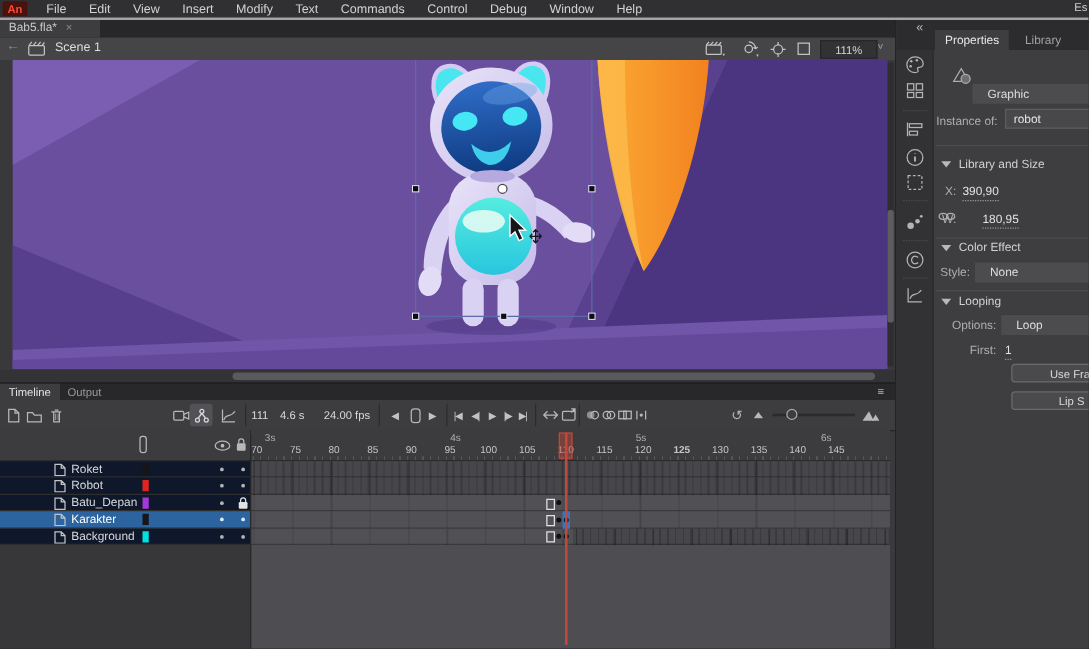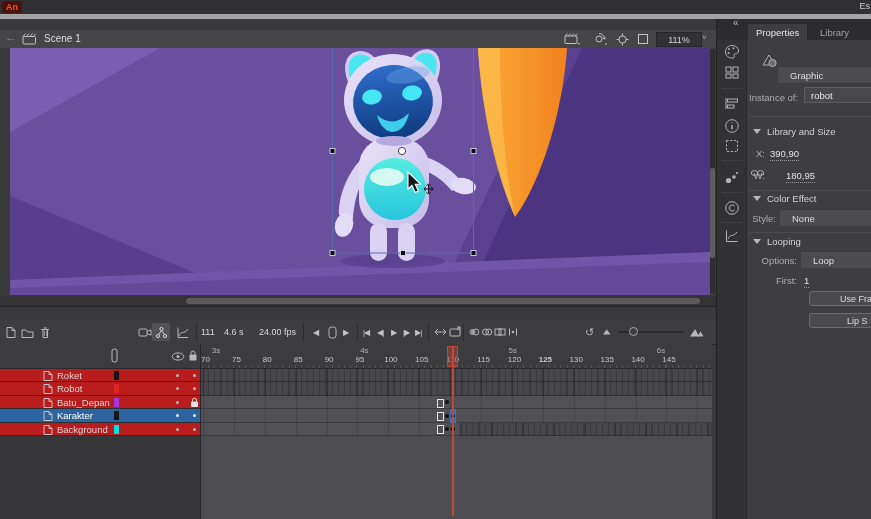--- a/index.html
+++ b/index.html
@@ -1,21 +1,21 @@
 <!DOCTYPE html>
 <html><head>
 <meta charset="utf-8">
 <style>
   html,body{margin:0;padding:0;background:#222;}
   #app{position:relative;width:871px;height:519px;overflow:hidden;background:#3a3a3c;
        font-family:"Liberation Sans",sans-serif;color:#cccccc;cursor:default;}
   .abs{position:absolute;}
   svg{display:block;}
   
-  .menubar{left:0;top:0;width:871px;height:14px;background:#303032;border-bottom:5px solid #a3a3a3;
+  .menubar{left:0;top:0;width:871px;height:14px;background:#303032;border-bottom:2px solid #a3a3a3;
            display:flex;align-items:center;font-size:10px;color:#d2d2d2;z-index:40;}
   .logo{width:20px;height:12px;background:#4a120c;color:#fa4b38;font-weight:bold;font-size:9px;
         display:flex;align-items:center;justify-content:center;margin:0 6px 0 2px;border-radius:2px;}
   .menu-item{padding:0 9px;white-space:nowrap;}
   .workspace{position:absolute;right:1px;top:1px;font-size:9px;color:#d0d0d0;}
   
   .tabbar{left:0;top:14px;width:716px;height:16px;background:#27272a;border-bottom:1px solid #202023;}
   .doc-tab{position:absolute;left:0;top:0;height:16px;width:80px;background:#3d3d40;color:#c8c8c8;
            font-size:9.5px;display:flex;align-items:center;padding-left:7px;gap:7px;box-sizing:border-box;}
   .doc-close{color:#8f8f92;font-size:9px;}
@@ -51,21 +51,21 @@
                  background:#3d3d40;border:1px solid #a9a9ab;box-sizing:border-box;}
   
   .tl-header-left{left:0;top:344px;width:200px;height:25px;background:#3c3c3f;border-bottom:1px solid #2a2a2d;box-sizing:border-box;}
   .ruler{left:200.5px;top:344px;width:511px;height:25px;background:#3c3c3f;border-bottom:1px solid #2a2a2d;
          box-sizing:border-box;background-image:repeating-linear-gradient(90deg,#54545a 0 1px,transparent 1px 6.18px);
          background-size:511px 3px;background-repeat:no-repeat;background-position:1.9px bottom;}
   .ruler-num{position:absolute;top:11px;width:20px;text-align:center;font-size:8px;color:#c6c6c8;}
   .ruler-sec{position:absolute;top:2px;font-size:8px;color:#b0b0b2;}
   .tl-divider{left:200px;top:344px;width:1px;height:175px;background:#28282b;z-index:6;}
   
-  .lrow{position:absolute;left:0;width:200px;height:13.46px;background:#b91c1c;border-bottom:1px solid #2e2e31;box-sizing:border-box;}
+  .lrow{position:absolute;left:0;width:200px;height:13.46px;background:#0f172a;border-bottom:1px solid #2e2e31;box-sizing:border-box;}
   .lrow.sel{background:#2c64a0;}
   .licon{position:absolute;left:43px;top:1px;}
   .lname{position:absolute;left:57px;top:1px;font-size:9.5px;line-height:11px;color:#d8d8da;white-space:nowrap;}
   .sel .lname{color:#ffffff;}
   .lswatch{position:absolute;left:114px;top:2px;width:5px;height:9px;}
   .ldot{position:absolute;top:5px;width:3px;height:3px;border-radius:50%;background:#b4b4b6;}
   .sel .ldot{background:#d9ecff;}
   .ldot.eye{left:176px;} .ldot.lock{left:193px;}
   .llock{position:absolute;left:190px;top:1px;}
   
@@ -107,23 +107,42 @@
   .pbtn{position:absolute;left:62px;width:95px;height:15px;background:#4a4a4d;border:1px solid #6b6b6e;
         border-radius:3px;box-sizing:border-box;font-size:9px;color:#dcdcde;display:flex;align-items:center;white-space:nowrap;}
 </style>
 </head>
 <body>
 
 <div id="app">
 
   <div class="abs menubar">
     <span class="logo">An</span>
+    <span id="menu-items" style="display:flex;">
+        <span class="menu-item">File</span>
+        <span class="menu-item">Edit</span>
+        <span class="menu-item">View</span>
+        <span class="menu-item">Insert</span>
+        <span class="menu-item">Modify</span>
+        <span class="menu-item">Text</span>
+        <span class="menu-item">Commands</span>
+        <span class="menu-item">Control</span>
+        <span class="menu-item">Debug</span>
+        <span class="menu-item">Window</span>
+        <span class="menu-item">Help</span>
+      </span>
     <span class="workspace">Es</span>
   </div>
 
+  <div class="abs tabbar">
+    <div class="doc-tab">
+      <span>Bab5.fla*</span>
+      <span class="doc-close">×</span>
+    </div>
+  </div>
 
   <div class="abs scenebar">
     <span class="backarrow">←</span>
     <span class="sb-icon" style="left:22px;">
       <svg width="15" height="13" viewBox="0 0 15 13">
           <rect x="1" y="4.5" width="12.5" height="7.5" rx="1" fill="none" stroke="#c2c2c4"></rect>
           <path d="M1,4.5 L3.5,1.5 M4.5,4.5 L7,1.5 M8,4.5 L10.5,1.5 M11.5,4.5 L13.5,2" stroke="#c2c2c4" fill="none"></path>
         </svg>
     </span>
     <span class="scene-label">Scene 1</span>
@@ -227,20 +246,25 @@
         <path d="M398,124 L398,141 L402,137.5 L405.2,144.5 L408.4,143 L405.2,136.2 L410.5,136 Z" fill="#15151a" stroke="#ffffff" stroke-width="1.1"></path>
         <path d="M414,141 h9 M418.5,136.5 v9 M415.8,139 l-1.8,2 1.8,2 M421.2,139 l1.8,2 -1.8,2 M416.5,137.8 l2,-2 2,2 M416.5,144.2 l2,2 2,-2" stroke="#15151a" stroke-width="1" fill="none"></path>
       </g>
     </svg>
   </div>
   <div class="abs vscroll"></div>
   <div class="abs vthumb"></div>
   <div class="abs hscroll"></div>
   <div class="abs hthumb"></div>
 
+  <div class="abs tl-tabs">
+    <div class="tl-tab active">Timeline</div>
+    <div class="tl-tab idle">Output</div>
+    <span class="panel-menu">≡</span>
+  </div>
 
   <div class="abs tl-toolbar">
     <span class="tb" style="left:4px;">
       <svg width="13" height="13" viewBox="0 0 13 13">
           <path d="M3,1.5 h5 l3,3 v7 h-8 z M8,1.5 v3 h3" fill="none" stroke="#b8b8ba"></path>
         </svg>
       </span>
     <span class="tb" style="left:21px;">
       <svg width="13" height="13" viewBox="0 0 13 13">
           <path d="M1,4 h4 l1.5,2 H12 v5.5 H1 z" fill="none" stroke="#b8b8ba"></path>

